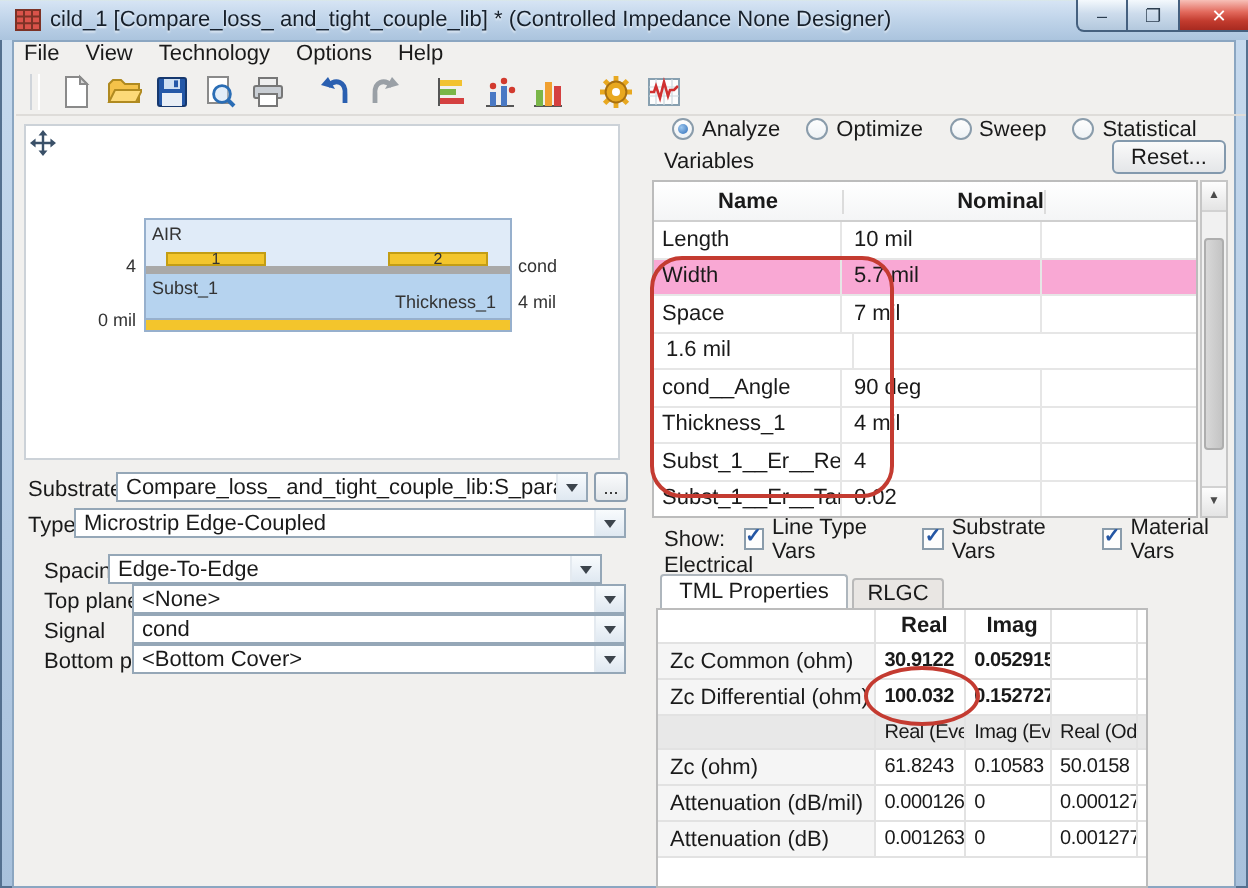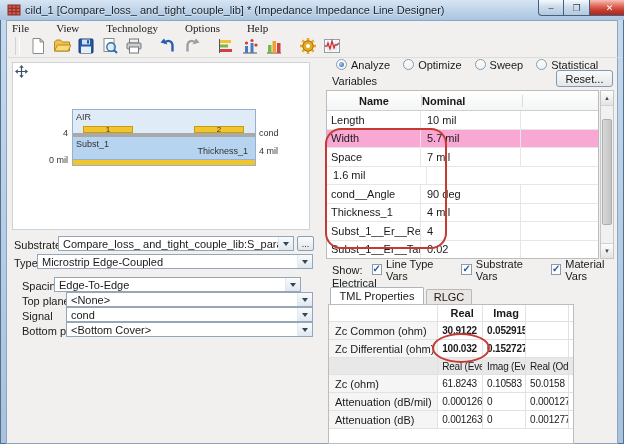--- a/index.html
+++ b/index.html
@@ -20,21 +20,21 @@
   .wbtn{height:16px;border:1px solid #45607f;border-top:none;display:flex;align-items:center;
     justify-content:center;font-size:9px;box-sizing:border-box;}
   .wbtn.minb{width:26px;border-radius:0 0 0 4px;background:linear-gradient(#f4f9fd,#cddcec 45%,#b3c8dd);color:#2c3e50;}
   .wbtn.maxb{width:26px;border-left:none;background:linear-gradient(#f4f9fd,#cddcec 45%,#b3c8dd);color:#2c3e50;}
   .wbtn.closeb{width:40px;border-left:none;border-radius:0 0 4px 0;
     background:linear-gradient(#f7c0b8,#e2695c 40%,#c23b2e 70%,#a82a20);color:#fff;}
   
   .client{position:absolute;left:6px;top:20px;width:612px;height:424px;background:#f1f0ee;
     border:1px solid #8ba6c1;box-sizing:border-box;z-index:1;}
   .menubar{position:absolute;left:8px;top:21px;width:608px;height:13px;display:flex;
-    align-items:center;gap:27px;padding-left:4px;z-index:2;font-family:Liberation Serif, serif;}
+    gap:13px;padding-left:4px;z-index:2;}
   .menu-item{white-space:nowrap;}
   .toolbar{position:absolute;left:8px;top:35px;width:608px;height:22px;display:flex;
     align-items:center;gap:4px;padding-left:7px;z-index:2;border-bottom:1px solid #dedcd9;}
   .tgrip{width:3px;height:18px;border-left:1px solid #cfd4da;border-right:1px solid #fff;margin-right:4px;}
   .tbtn{width:20px;height:20px;display:flex;align-items:center;justify-content:center;}
   .tbtn svg{width:18px;height:18px;}
   .tsep{width:6px;}
   
   .canvas{position:absolute;left:12px;top:62px;width:298px;height:168px;background:#fff;
     border:1px solid #ccd2d8;box-sizing:border-box;z-index:2;}
@@ -69,21 +69,21 @@
   .section-label{position:absolute;z-index:2;}
   .reset-btn{position:absolute;left:556px;top:70px;width:57px;height:17px;box-sizing:border-box;
     border:1px solid #8399ad;border-radius:3px;background:linear-gradient(#fafafa,#e4e6e8);
     display:flex;align-items:center;justify-content:center;z-index:2;}
   
   .vtable{position:absolute;left:326px;top:90px;width:273px;height:169px;background:#fff;
     border:1px solid #bcbcbc;box-sizing:border-box;overflow:hidden;z-index:2;}
   .vhead{height:19px;display:flex;align-items:center;font-weight:bold;border-bottom:1px solid #cfcfcf;
     background:linear-gradient(#fff,#f4f5f6);}
   .vh1{width:94px;text-align:center;border-right:1px solid #dcdcdc;}
-  .vh2{width:100px;text-align:left;border-right:1px solid #dcdcdc;}
+  .vh2{width:100px;text-align:right;border-right:1px solid #dcdcdc;}
   .vrow{height:18.5px;display:flex;align-items:center;border-bottom:1px solid #e6e6e6;box-sizing:border-box;}
   .vrow.sel{background:#f9a8d4;}
   .vc1{width:94px;padding-left:4px;border-right:1px solid #e6e6e6;box-sizing:border-box;white-space:nowrap;overflow:hidden;align-self:stretch;display:flex;align-items:center;}
   .vc2{width:100px;padding-left:6px;border-right:1px solid #e6e6e6;box-sizing:border-box;white-space:nowrap;align-self:stretch;display:flex;align-items:center;}
   .vscroll{position:absolute;left:600px;top:90px;width:14px;height:169px;border:1px solid #c6c6c6;
     box-sizing:border-box;background:#f1f1f1;z-index:2;}
   .sarrow{height:14px;display:flex;align-items:center;justify-content:center;font-size:6px;color:#4a4a4a;
     background:linear-gradient(#fdfdfd,#e4e4e4);border-bottom:1px solid #d2d2d2;}
   .sarrow.down{position:absolute;bottom:0;left:0;right:0;border-top:1px solid #d2d2d2;border-bottom:none;}
   .sthumb{margin:13px 1px 0;height:104px;background:linear-gradient(90deg,#d8d8d8,#c4c4c4);
@@ -123,21 +123,21 @@
 </head>
 <body>
 
 <div class="window">
 
   <div class="titlebar">
     <svg class="app-icon" viewBox="0 0 14 14">
       <rect x="1" y="2" width="12" height="10" fill="#d9534a" stroke="#7c3226"></rect>
       <path d="M1 5.3h12M1 8.6h12M5 2v10M9 2v10" stroke="#7c3226" stroke-width="1"></path>
     </svg>
-    <span class="title-text">cild_1 [Compare_loss_ and_tight_couple_lib] * (Impedance Impedance Line Designer)</span>
+    <span class="title-text">cild_1 [Compare_loss_ and_tight_couple_lib] * (Controlled Impedance None Designer)</span>
     <div class="win-controls">
       <div class="wbtn minb">–</div>
       <div class="wbtn maxb">❐</div>
       <div class="wbtn closeb">✕</div>
     </div>
   </div>
 
   <div class="client"></div>
 
   <div class="menubar">

